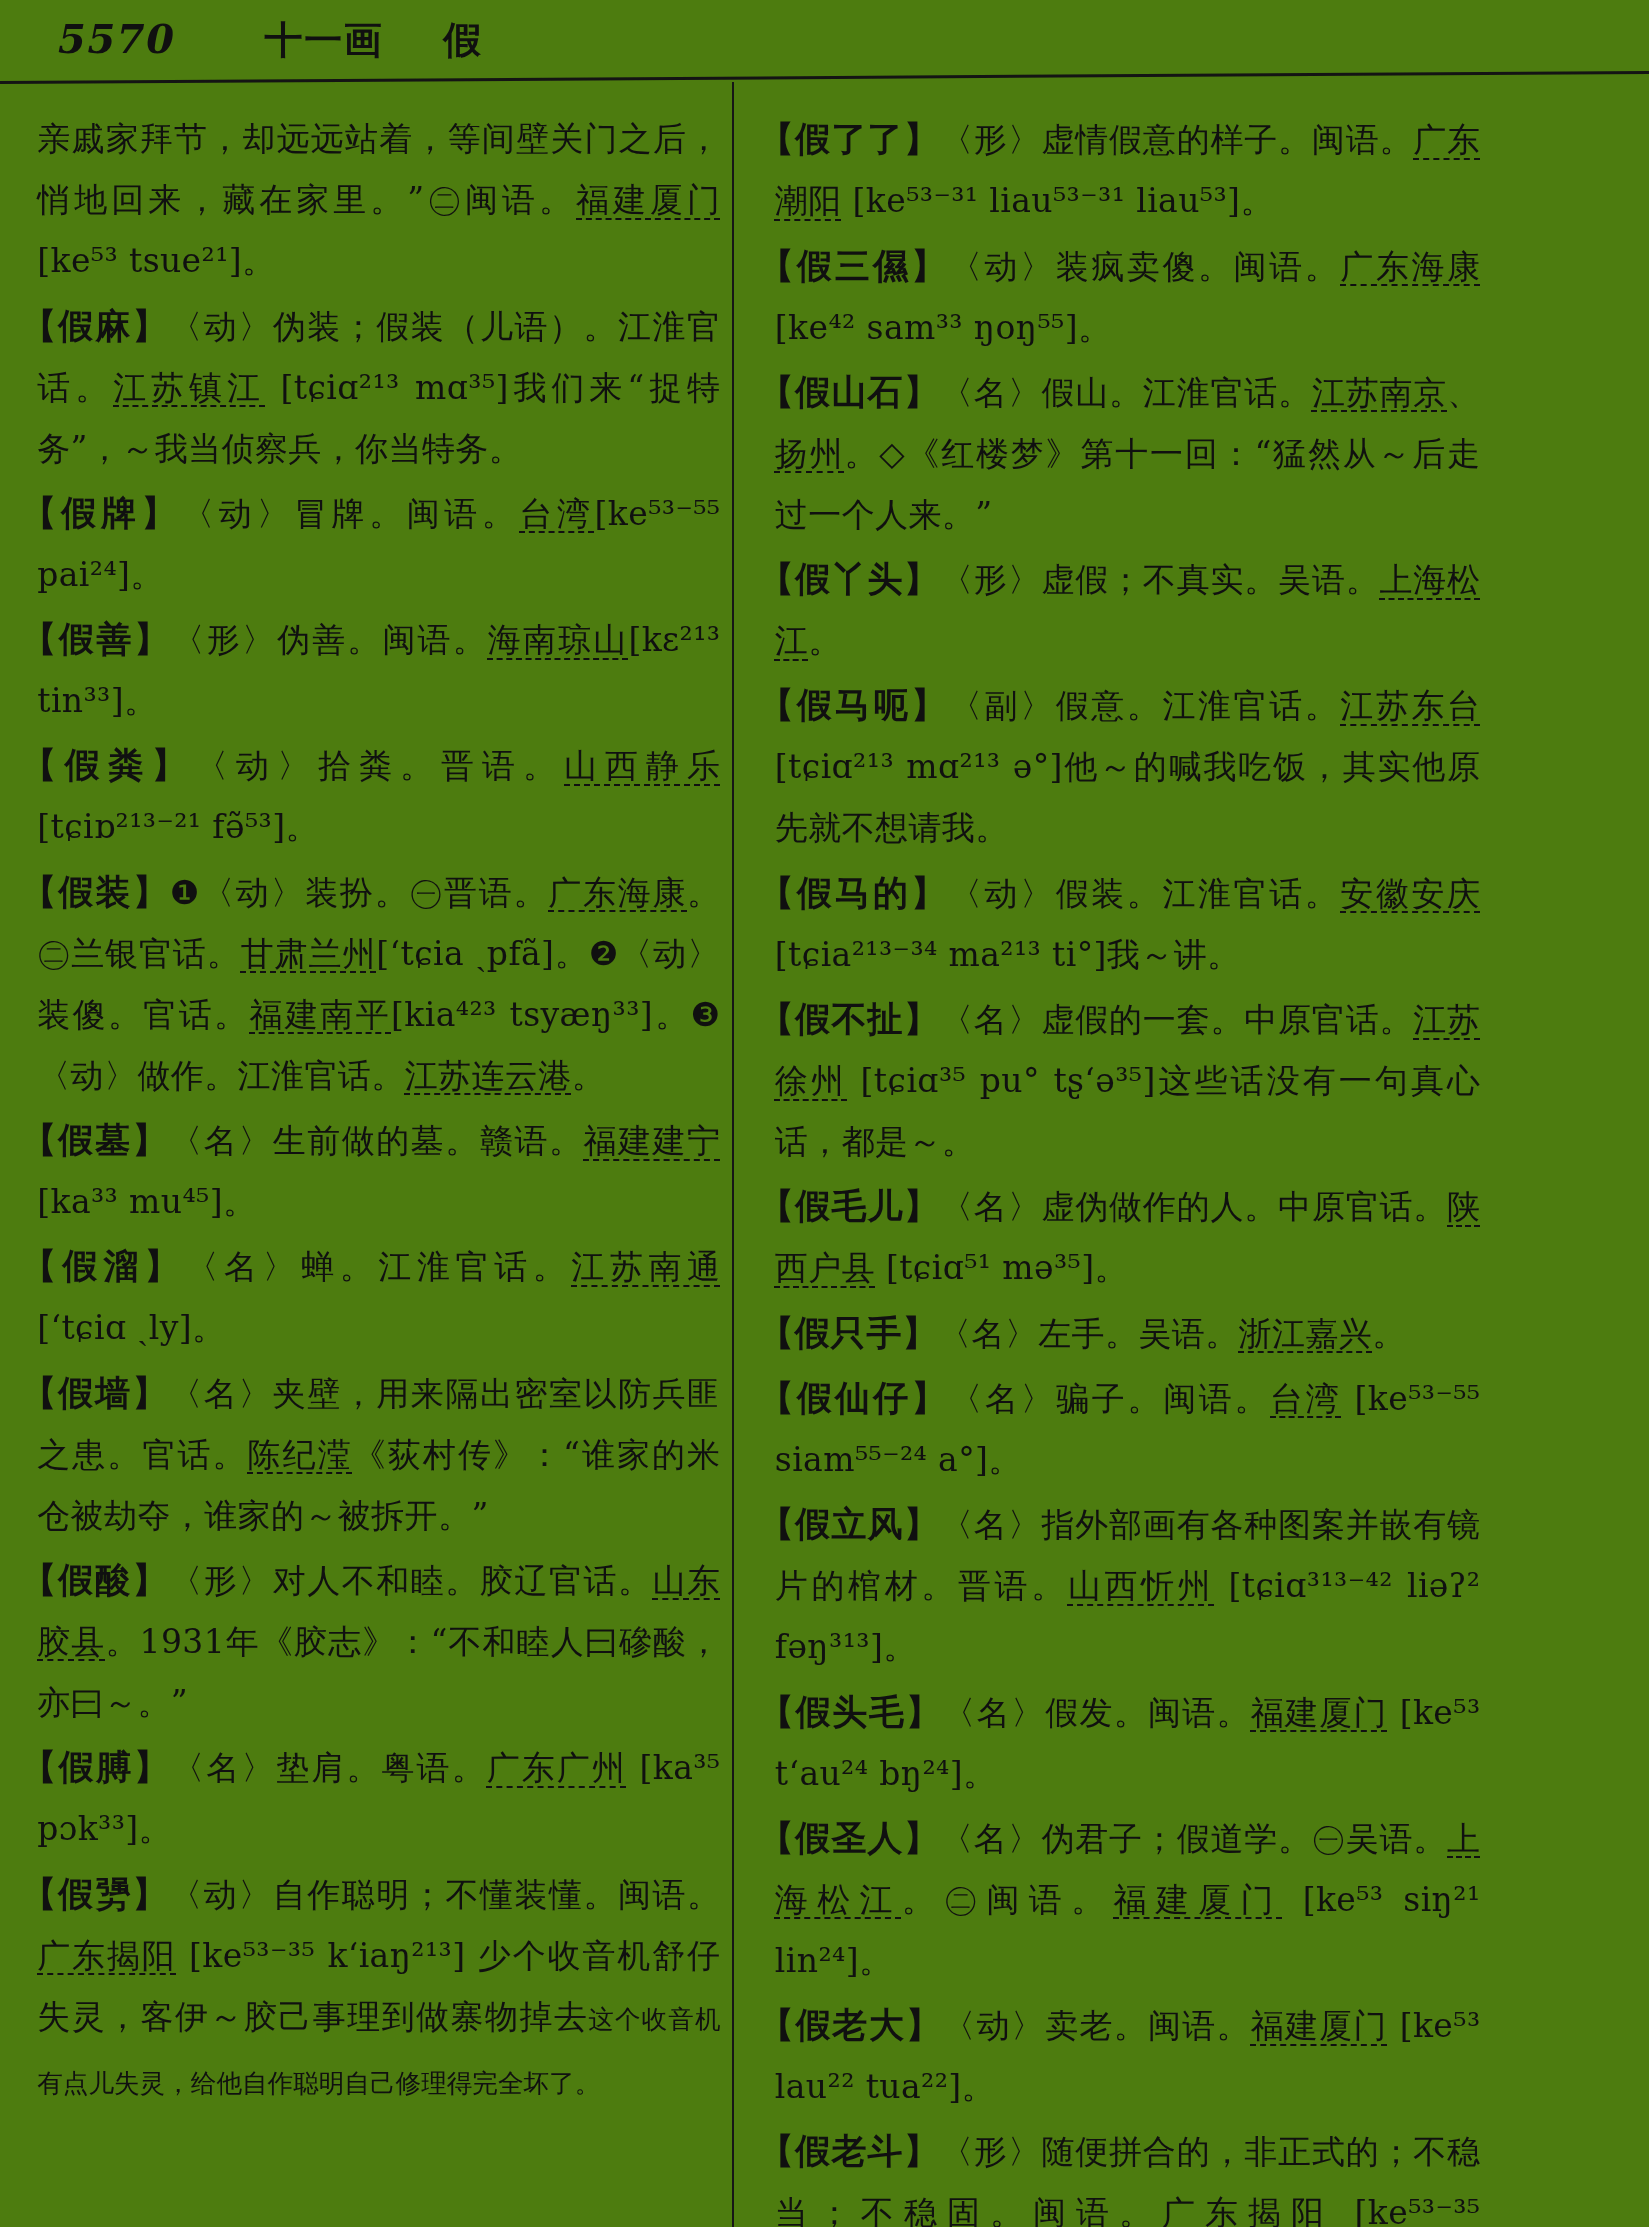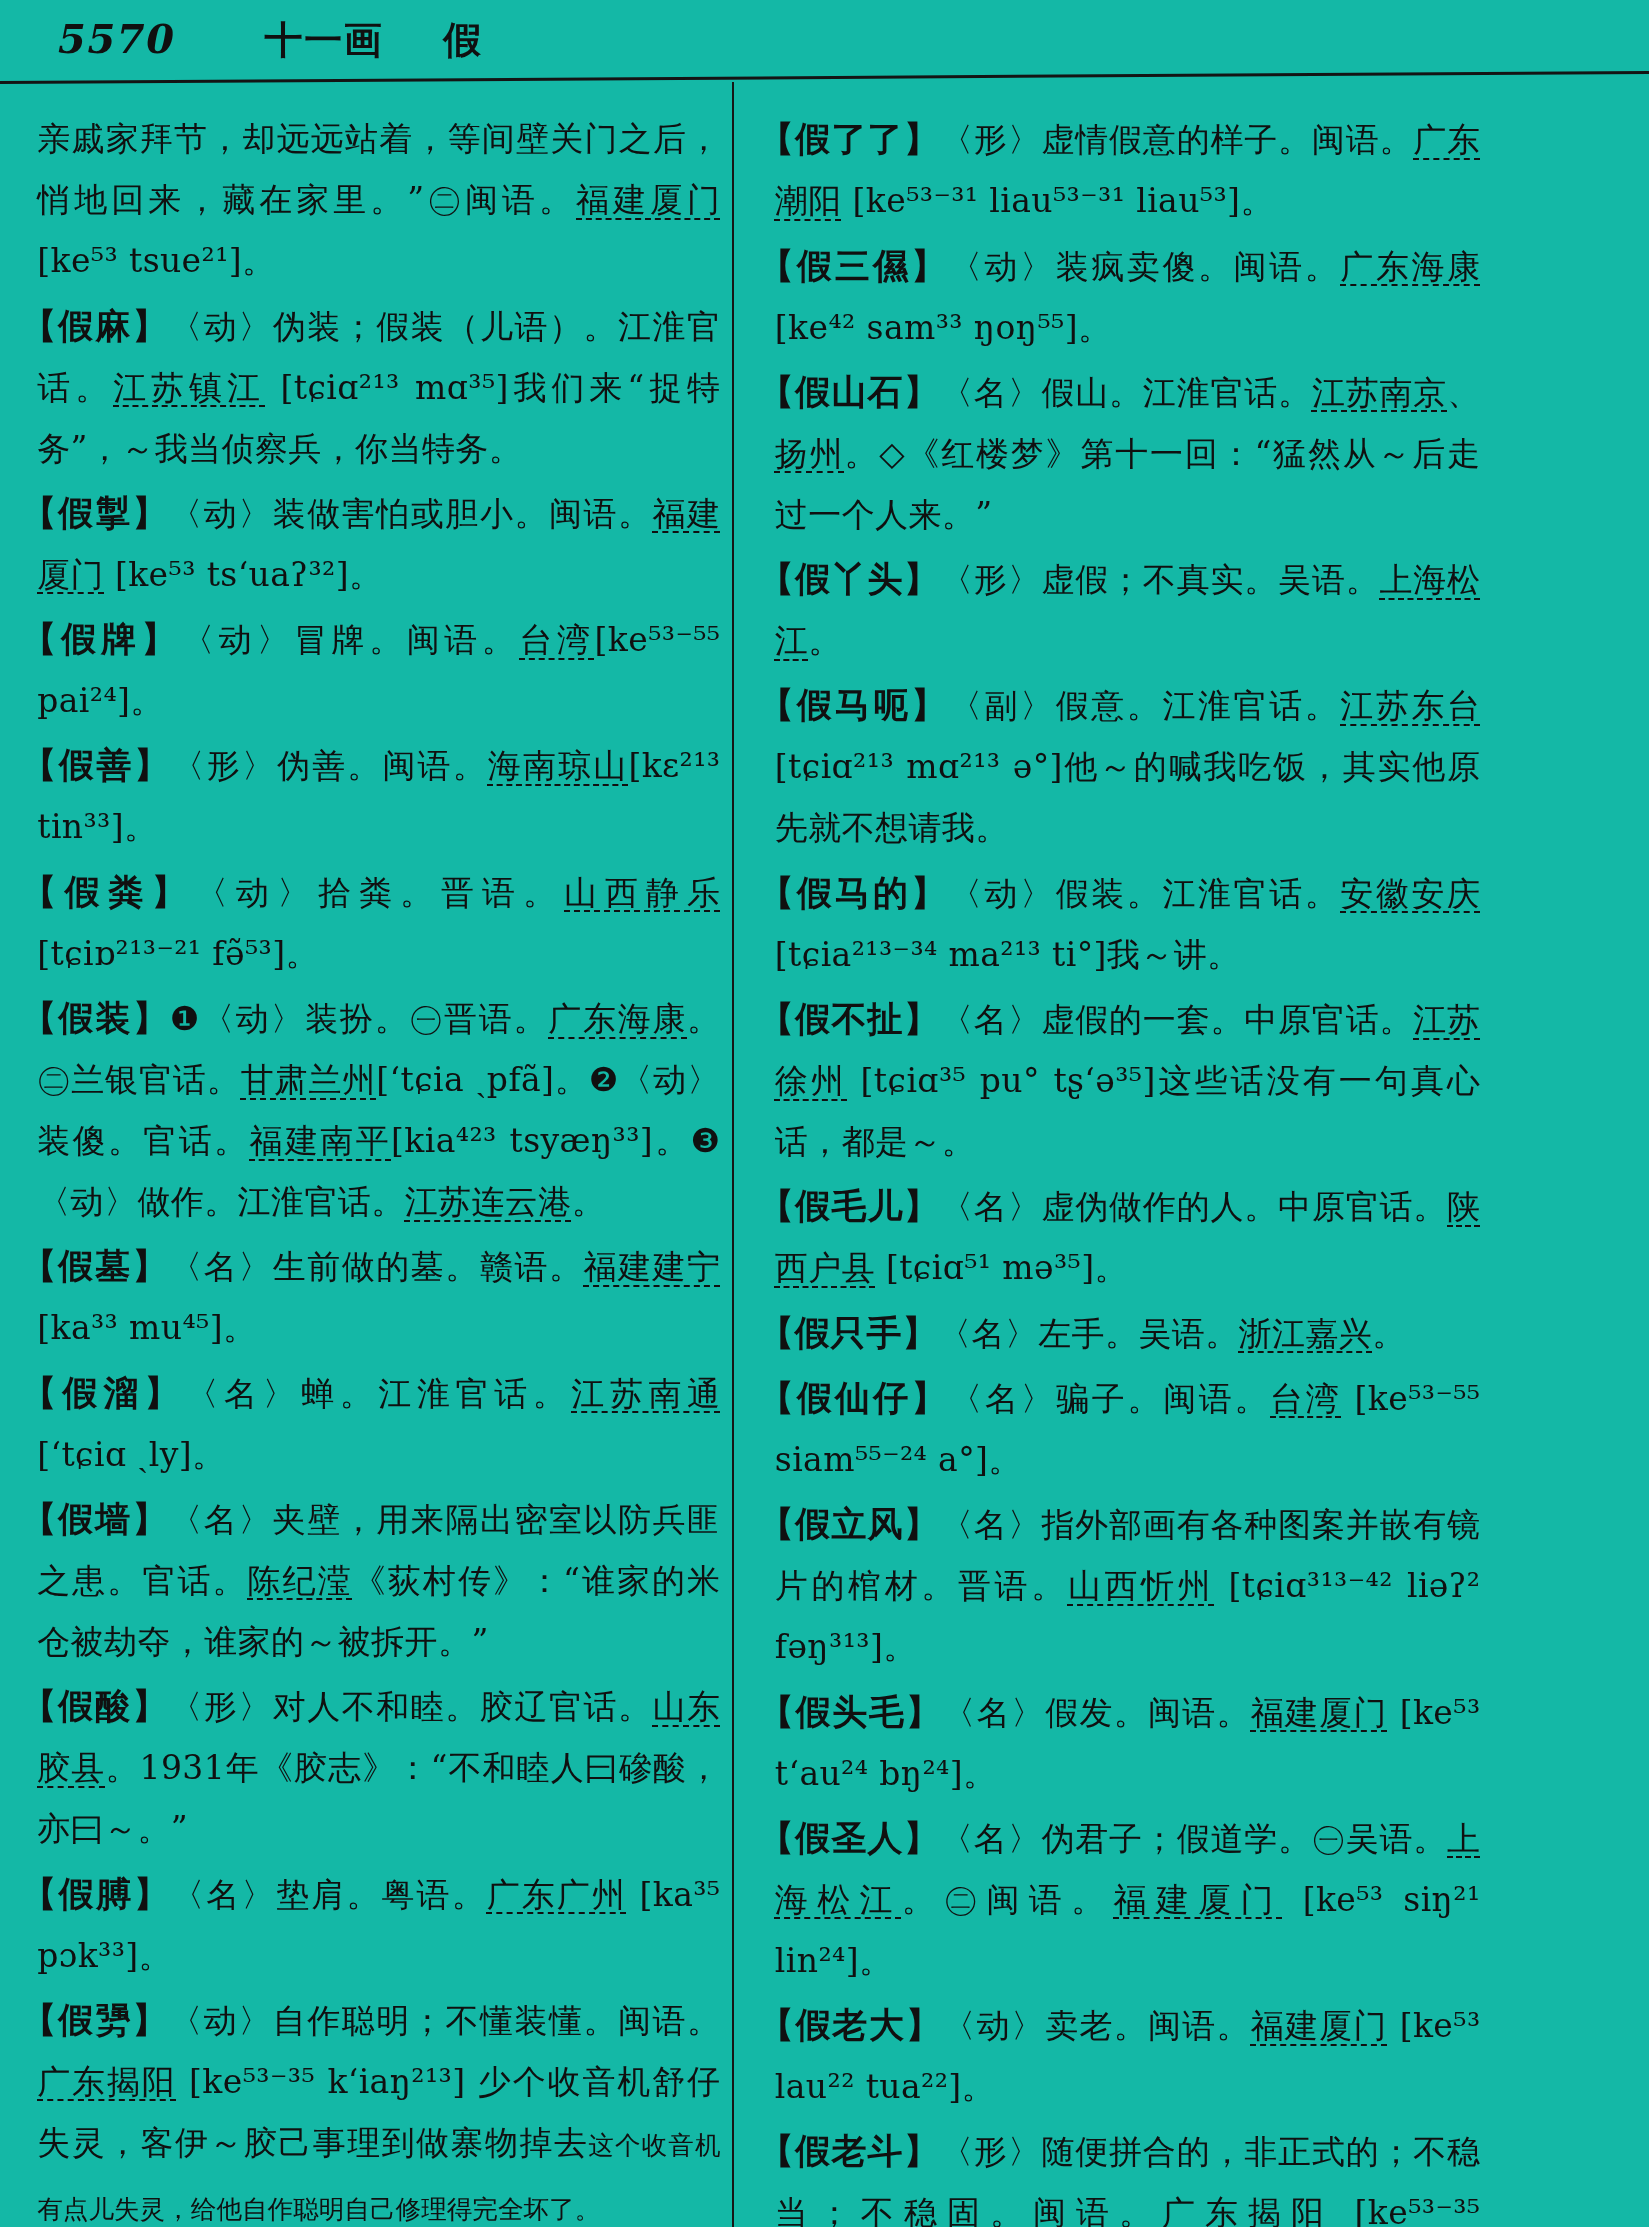--- a/index.html
+++ b/index.html
@@ -1,20 +1,20 @@
 <!DOCTYPE html>
 <html style="font-size:13.2px"><head>
 <meta charset="utf-8">
 <style>
   html,body{margin:0;padding:0;background:#e8e8e4;}
   .page{
     position:relative;
     width:1650px;height:2227px;
     margin:0 auto;
-    background:#14b8a6;
+    background:#4d7c0f;
     color:#101010;
     font-family:"DejaVu Serif","Liberation Serif",serif;
     overflow:hidden;
     box-sizing:border-box;
   }
   .page-header{
     position:absolute;top:15px;left:58px;right:25px;
     font-size:38px;font-weight:bold;
     letter-spacing:1.6px;
     white-space:nowrap;
@@ -78,21 +78,20 @@
     <span class="pagenum">5570</span>
     <span class="section">十一画</span>
     <span class="headchar">假</span>
   </div>
   <div class="header-rule"></div>
 
   <div class="columns">
     <div class="col left">
         <div class="entry continuation"><span class="body-text">亲戚家拜节，却远远站着，等间壁关门之后，悄地回来，藏在家里。”㊁闽语。<span class="place">福建厦门</span> [ke⁵³ tsue²¹]。</span></div>
         <div class="entry"><span class="headword">【假麻】</span><span class="body-text">〈动〉伪装；假装（儿语）。江淮官话。<span class="place">江苏镇江</span> [tɕiɑ²¹³ mɑ³⁵]我们来“捉特务”，～我当侦察兵，你当特务。</span></div>
-        <div class="entry"><span class="headword">【假掣】</span><span class="body-text">〈动〉装做害怕或胆小。闽语。<span class="place">福建厦门</span> [ke⁵³ ts‘uaʔ³²]。</span></div>
         <div class="entry"><span class="headword">【假牌】</span><span class="body-text">〈动〉冒牌。闽语。<span class="place">台湾</span>[ke⁵³⁻⁵⁵ pai²⁴]。</span></div>
         <div class="entry"><span class="headword">【假善】</span><span class="body-text">〈形〉伪善。闽语。<span class="place">海南琼山</span>[kɛ²¹³ tin³³]。</span></div>
         <div class="entry"><span class="headword">【假粪】</span><span class="body-text">〈动〉拾粪。晋语。<span class="place">山西静乐</span>[tɕiɒ²¹³⁻²¹ fə̃⁵³]。</span></div>
         <div class="entry"><span class="headword">【假装】</span><span class="body-text">❶〈动〉装扮。㊀晋语。<span class="place">广东海康</span>。㊁兰银官话。<span class="place">甘肃兰州</span>[ʻtɕia ˎpfã]。❷〈动〉装傻。官话。<span class="place">福建南平</span>[kia⁴²³ tsyæŋ³³]。❸〈动〉做作。江淮官话。<span class="place">江苏连云港</span>。</span></div>
         <div class="entry"><span class="headword">【假墓】</span><span class="body-text">〈名〉生前做的墓。赣语。<span class="place">福建建宁</span>[ka³³ mu⁴⁵]。</span></div>
         <div class="entry"><span class="headword">【假溜】</span><span class="body-text">〈名〉蝉。江淮官话。<span class="place">江苏南通</span>[ʻtɕiɑ ˎly]。</span></div>
         <div class="entry"><span class="headword">【假墙】</span><span class="body-text">〈名〉夹壁，用来隔出密室以防兵匪之患。官话。<span class="place">陈纪滢</span>《荻村传》：“谁家的米仓被劫夺，谁家的～被拆开。”</span></div>
         <div class="entry"><span class="headword">【假酸】</span><span class="body-text">〈形〉对人不和睦。胶辽官话。<span class="place">山东胶县</span>。1931年《胶志》：“不和睦人曰磣酸，亦曰～。”</span></div>
         <div class="entry"><span class="headword">【假膊】</span><span class="body-text">〈名〉垫肩。粤语。<span class="place">广东广州</span> [ka³⁵ pɔk³³]。</span></div>
         <div class="entry"><span class="headword">【假勥】</span><span class="body-text">〈动〉自作聪明；不懂装懂。闽语。<span class="place">广东揭阳</span> [ke⁵³⁻³⁵ k‘iaŋ²¹³] 少个收音机舒仔失灵，客伊～胶己事理到做寨物掉去<span class="small-gloss">这个收音机有点儿失灵，给他自作聪明自己修理得完全坏了。</span></span></div>

